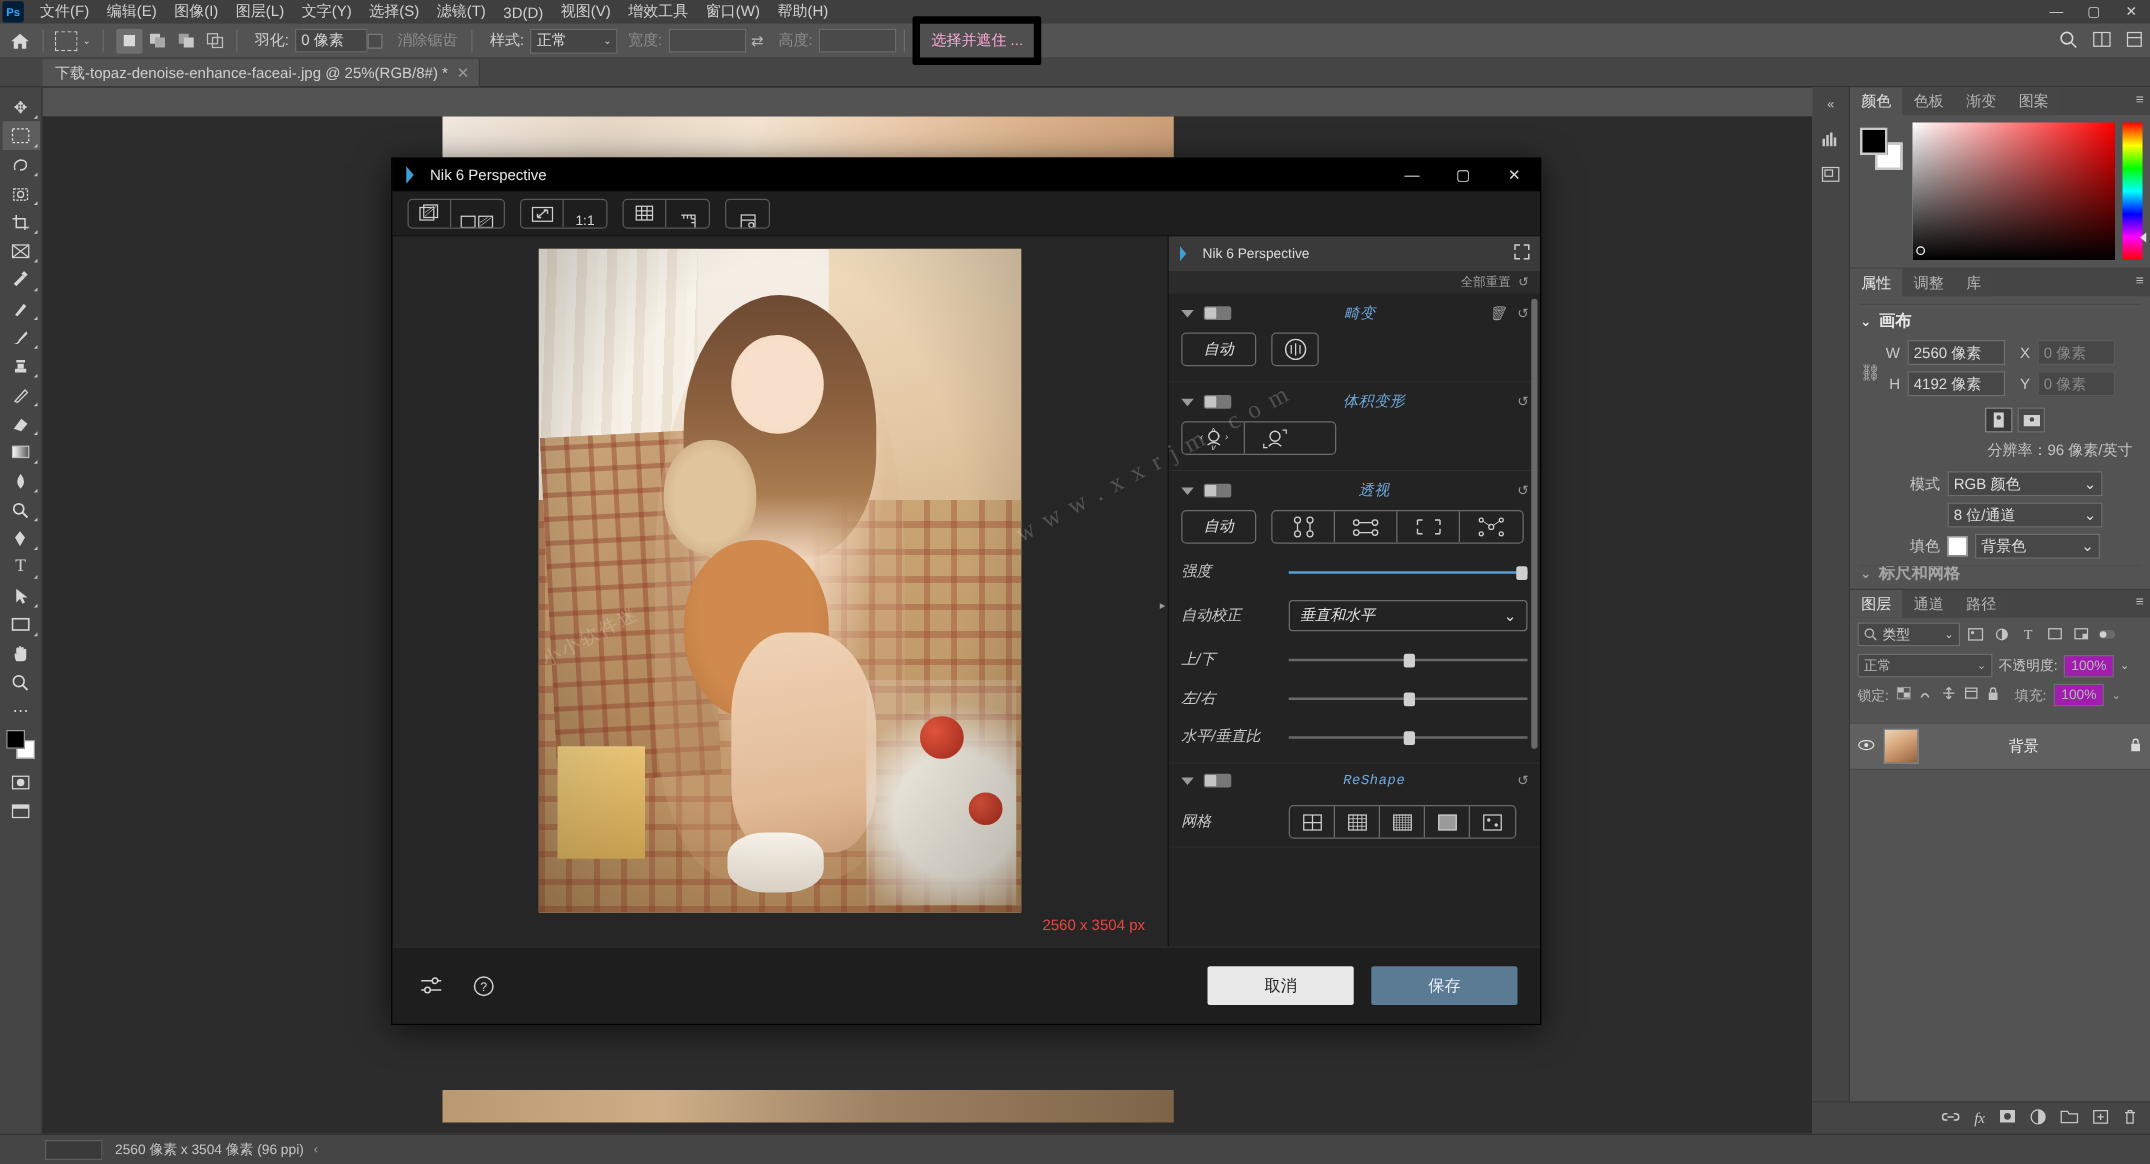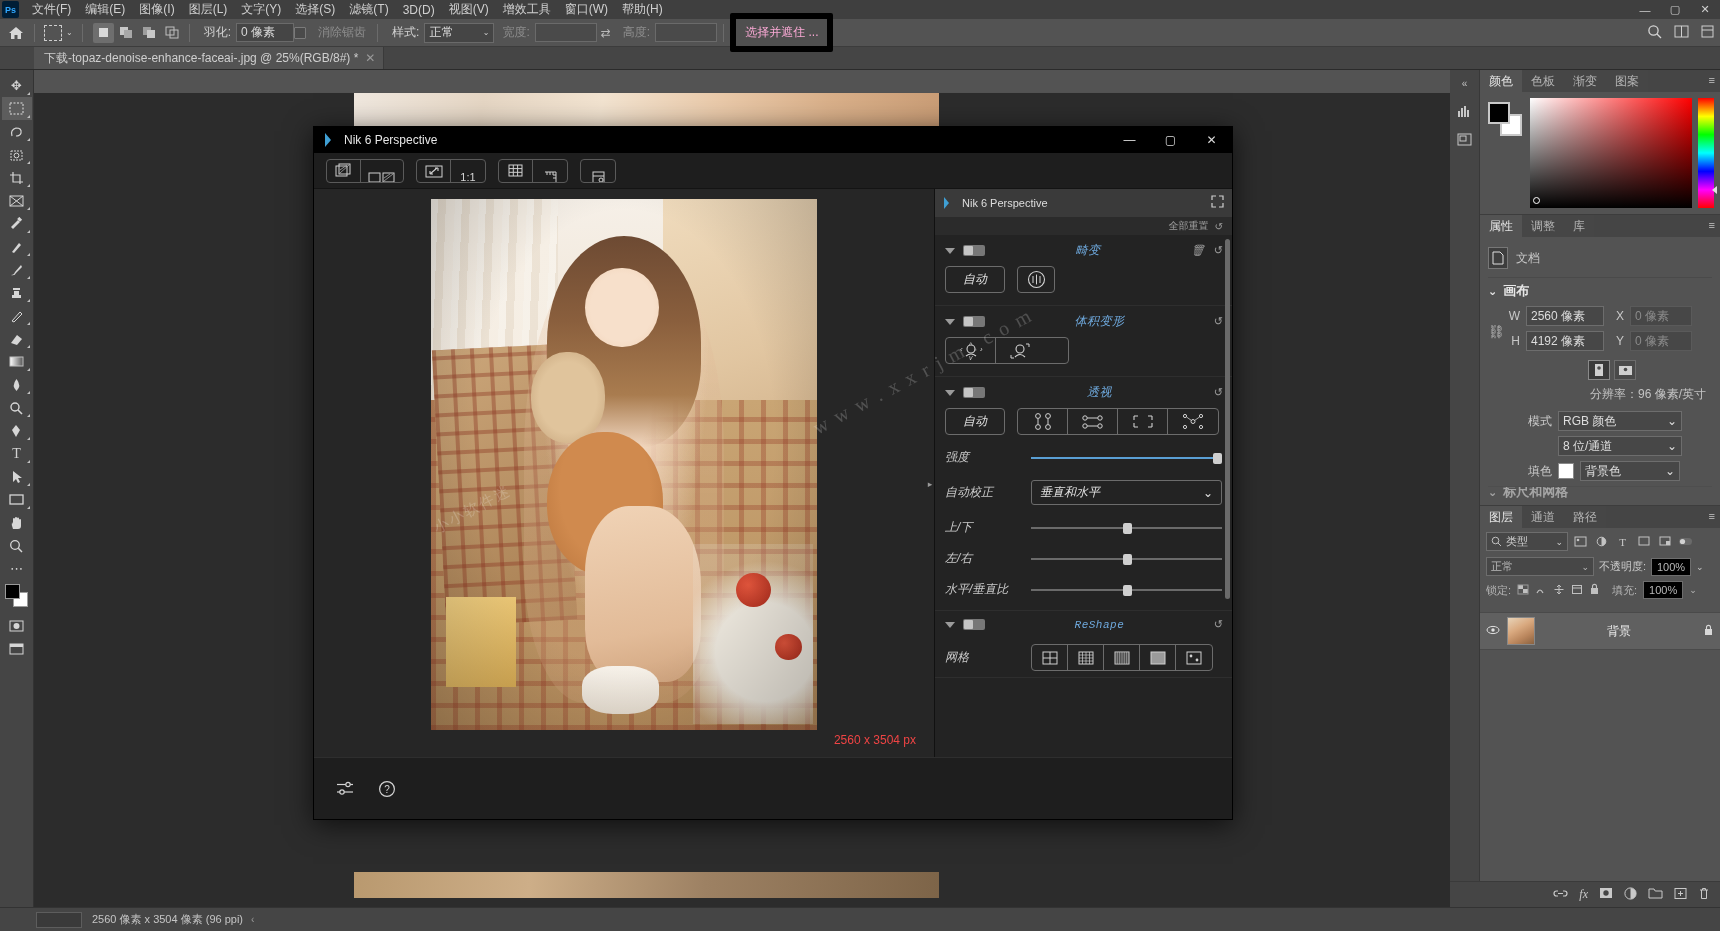--- a/index.html
+++ b/index.html
@@ -247,21 +247,21 @@
     font-size: 11px; color: #cfcfcf; display: flex; align-items: center; gap: 4px; padding: 0 4px;
   }
   .lt-icon { width: 17px; height: 17px; display:flex; align-items:center; justify-content:center; color:#c9c9c9; font-size:11px; }
   .blend-row { display: flex; align-items: center; gap: 5px; padding: 2px 6px; font-size: 11px; }
   .blend-select {
     background: #474747; border: 1px solid #6d6d6d; height: 19px; width: 108px;
     color: #b9b9b9; font-size: 11px; display: flex; align-items: center;
     justify-content: space-between; padding: 0 4px;
   }
   .op-field {
-    background: #000000; border: 1px solid #6d6d6d; height: 18px; width: 40px;
+    background: #a21caf; border: 1px solid #6d6d6d; height: 18px; width: 40px;
     color: #b9b9b9; font-size: 11px; display: flex; align-items: center; justify-content: center;
   }
   .lock-row { display: flex; align-items: center; gap: 6px; padding: 3px 6px; font-size: 11px; color: #b6b6b6; }
   .layer-row {
     display: flex; align-items: center; gap: 7px; padding: 4px 6px;
     background: #606060; border-top: 1px solid #4a4a4a; border-bottom: 1px solid #4a4a4a; text-align: center;
   }
   .eye { width: 14px; color: #ddd; font-size: 11px; text-align: center; }
   .layer-thumb {
     width: 28px; height: 28px; border: 1px solid #888;
@@ -1121,20 +1121,24 @@
           <circle cx="12" cy="3.5" r="2.2" fill="#1e1e1e" stroke="#d4d4d4" stroke-width="1.2"></circle>
           <circle cx="6" cy="11" r="2.2" fill="#1e1e1e" stroke="#d4d4d4" stroke-width="1.2"></circle>
         </svg>
     </div>
     <div class="foot-icon">
       <svg width="18" height="18">
           <circle cx="9" cy="9" r="7.4" fill="none" stroke="#d4d4d4" stroke-width="1.2"></circle>
           <text x="9" y="13" text-anchor="middle" font-size="10" fill="#d4d4d4" font-family="Liberation Sans">?</text>
         </svg>
     </div>
+    <div class="foot-btns">
+      <div class="foot-btn cancel">取消</div>
+      <div class="foot-btn save">保存</div>
+    </div>
   </div>
 </div>
 
 <div class="right-dock">
   <div class="dock-rail">
     <div class="rail-collapse">«</div>
     <div class="rail-icon">
       <svg width="17" height="15">
           <rect x="2" y="7" width="2" height="6" fill="#c8c8c8"></rect>
           <rect x="5" y="4" width="2" height="9" fill="#c8c8c8"></rect>
@@ -1174,28 +1178,20 @@
     </div>
 
     <div class="panel">
       <div class="panel-tabs">
         <div class="panel-tab active">属性</div>
         <div class="panel-tab">调整</div>
         <div class="panel-tab">库</div>
         <span class="panel-menu">≡</span>
       </div>
       <div class="prop-body">
-        <div class="prop-doc-row">
-          <div class="doc-icon">
-            <svg width="12" height="14">
-                <path d="M1 1 H8 L11 4 V13 H1 Z" fill="none" stroke="#ddd"></path>
-              </svg>
-          </div>
-          <span>文档</span>
-        </div>
         <div class="prop-section-title">
           <span style="font-size:11px;">⌄</span>
           <span>画布</span>
         </div>
         <div style="display:flex;align-items:center;">
           <div class="link-icon" style="margin-right:2px;">⛓</div>
           <div style="flex:1">
             <div class="prop-row">
               <span class="lbl" style="width:20px;">W</span>
               <div class="prop-field">2560 像素</div>

